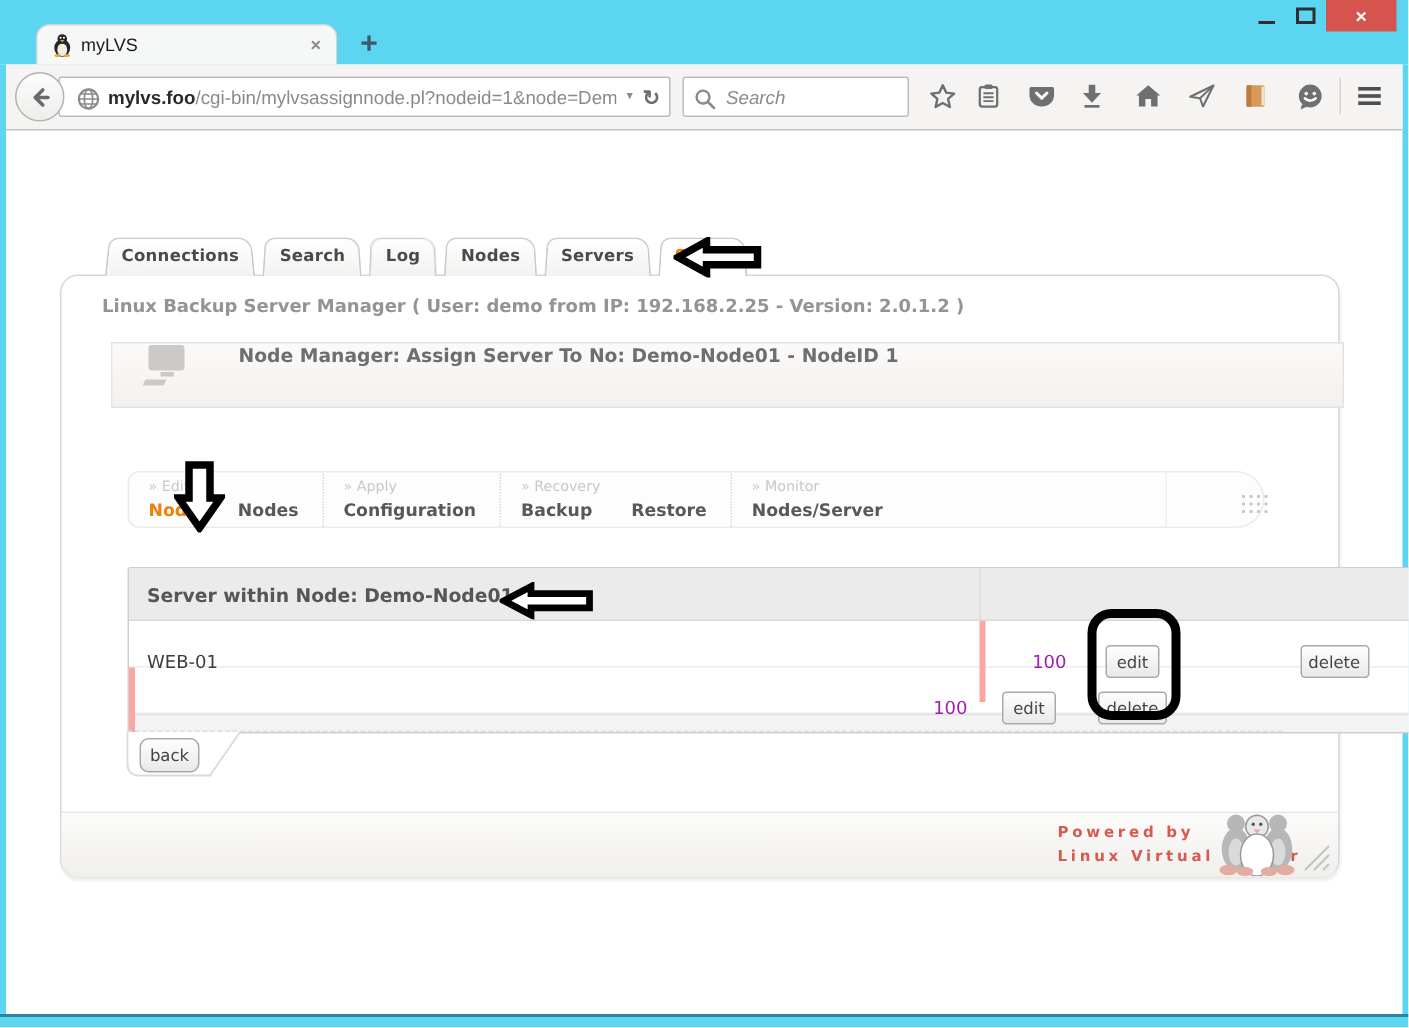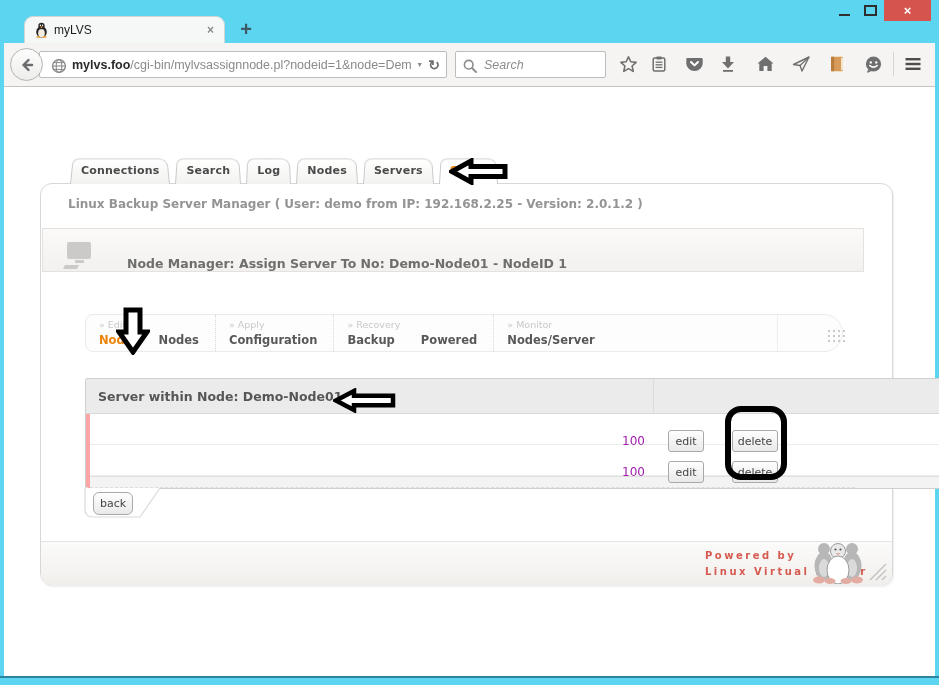--- a/index.html
+++ b/index.html
@@ -60,22 +60,22 @@
   .tab.active::before{background:#fff;}
   .tab span{position:relative;z-index:1;font-size:11px;font-weight:600;color:#4a4a4a;
       font-family:"DejaVu Sans",sans-serif;letter-spacing:.2px;}
   .tab.active span{color:#ee8209;font-weight:bold;}
 
   
   .panel{left:40px;top:183px;width:853px;height:402px;background:#fff;border:1px solid #d7d7d7;
       border-radius:12px;box-sizing:border-box;box-shadow:1px 2px 2px rgba(0,0,0,.07);}
   .lvs-heading{left:68px;top:197px;font-size:12px;font-weight:bold;color:#949494;
       font-family:"DejaVu Sans",sans-serif;}
-  .header-box{left:42px;top:228px;width:822px;height:44px;border:1px solid #e4e1de;border-radius:0;
-      background:linear-gradient(#fbfaf9,#f2f1ef);box-sizing:border-box;display:flex;align-items:flex-end;}
+  .header-box{left:74px;top:228px;width:822px;height:44px;border:1px solid #e4e1de;border-radius:0;
+      background:linear-gradient(#fbfaf9,#f2f1ef);box-sizing:border-box;display:flex;align-items:flex-start;}
   .header-box .hb-title{font-size:12.5px;font-weight:bold;color:#6e6e6e;margin-left:34px;
       font-family:"DejaVu Sans",sans-serif;}
   .hb-icon{margin-left:18px;}
 
   
   .subnav{left:85px;top:314px;width:758px;height:38px;background:#fdfdfd;border:1px solid #ebebeb;
       border-radius:8px 19px 19px 8px;box-sizing:border-box;display:flex;align-items:stretch;
       font-family:"DejaVu Sans",sans-serif;}
   .sn-group{padding:4px 16px 0 13px;border-left:1px dotted #d8d8d8;}
   .sn-group:first-child{border-left:none;}
@@ -293,41 +293,42 @@
   <div class="sn-group">
     <div class="sn-cat">» Apply</div>
     <div class="sn-items">
       <span class="sn-item">Configuration</span>
     </div>
   </div>
   <div class="sn-group">
     <div class="sn-cat">» Recovery</div>
     <div class="sn-items">
       <span class="sn-item">Backup</span>
-      <span class="sn-item">Powered</span>
+      <span class="sn-item">Restore</span>
     </div>
   </div>
   <div class="sn-group">
     <div class="sn-cat">» Monitor</div>
     <div class="sn-items">
       <span class="sn-item">Nodes/Server</span>
     </div>
   </div>
   <div class="sn-cap">
     <div class="grip"></div>
   </div>
 </div>
 
 <div class="abs srv-table">
   <div class="st-header">
     <span class="st-title">Server within Node: Demo-Node01</span>
     <div class="st-vline"></div>
     <div class="btn btn-add">add</div>
   </div>
   <div class="st-row">
+    <span class="st-name">WEB-01</span>
     <span class="st-weight">100</span>
     <span class="st-cell">
         <span class="btn btn-edit">edit</span>
       </span>
     <span class="st-cell">
         <span class="btn btn-del">delete</span>
       </span>
   </div>
   <div class="st-row">
     <span class="st-weight">100</span>

